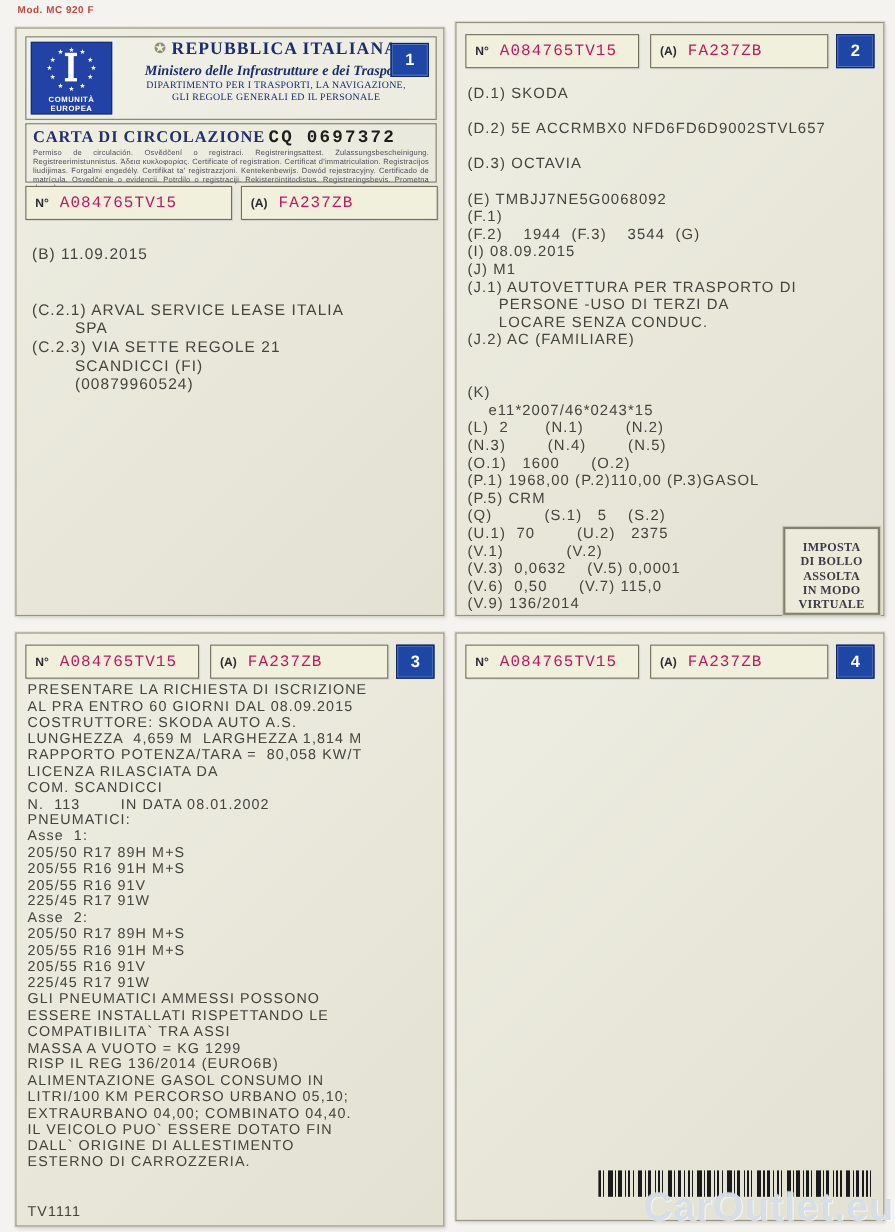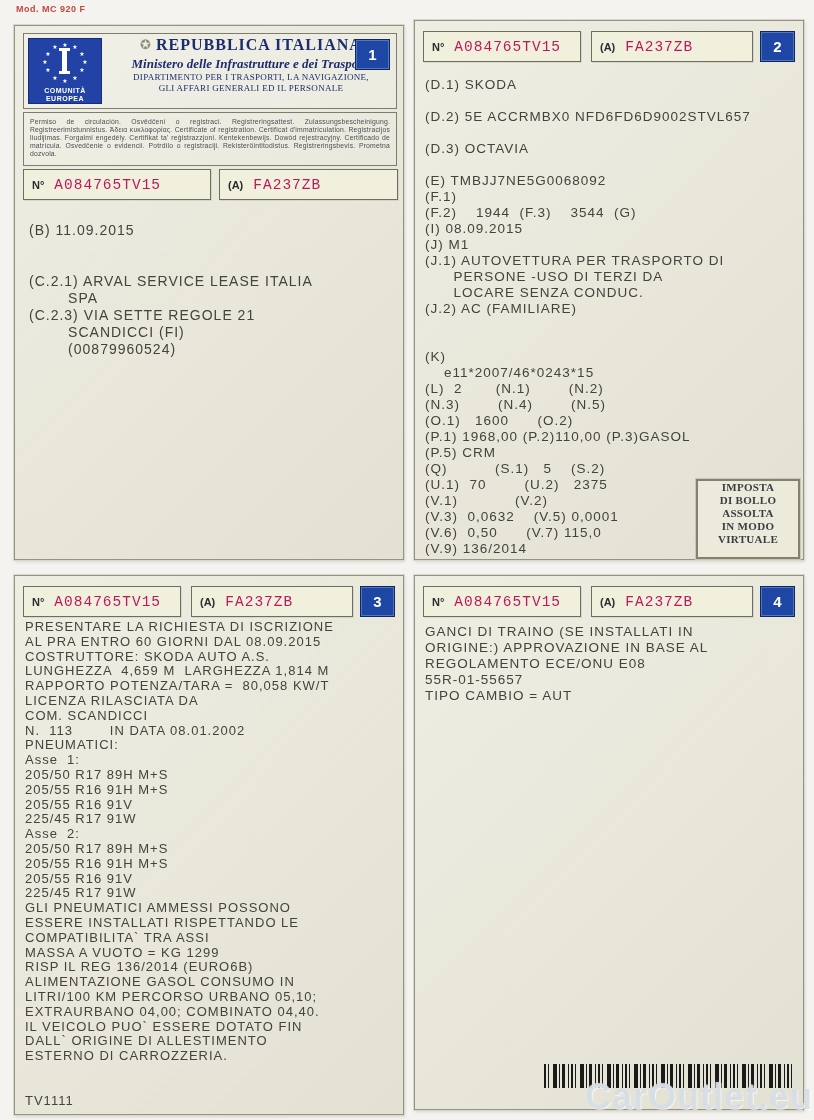--- a/index.html
+++ b/index.html
@@ -93,23 +93,23 @@
     position:absolute;margin:0;
     font-family:Liberation Sans, sans-serif;color:#44443e;
     white-space:pre;
   }
   .panel1 pre.body-text{left:14px;top:196px;font-size:14px;line-height:17px;letter-spacing:1px;}
   .panel2 pre.body-text{left:10px;top:56px;font-size:13.5px;line-height:16px;letter-spacing:1px;}
   .panel3 pre.body-text{left:10px;top:44px;font-size:13px;line-height:14.8px;letter-spacing:1px;}
   .panel4 pre.body-text{left:10px;top:48px;font-size:13.5px;line-height:16px;letter-spacing:1px;}
 
   .stamp-box{
-    position:absolute;right:3px;top:458px;width:104px;height:80px;
+    position:absolute;right:3px;top:458px;width:88px;height:80px;
     border:2px solid #84826f;background:#eceadb;box-sizing:border-box;
-    display:flex;align-items:flex-start;justify-content:center;
+    display:flex;align-items:flex-end;justify-content:center;
     box-shadow:0 0 0 1px #c9c7b4;
   }
   .stamp-box pre{
     margin:0;font-family:"Liberation Serif",serif;font-size:11px;line-height:13px;
     color:#3c3c44;text-align:center;font-weight:bold;letter-spacing:.3px;white-space:pre;
   }
 
   .barcode{
     position:absolute;left:129px;top:488px;width:248px;height:24px;
     background:repeating-linear-gradient(90deg,
@@ -161,26 +161,30 @@
           <div>COMUNITÀ</div>
           <div>EUROPEA</div>
         </div>
       </div>
       <div class="hdr-center">
         <div class="republic-row">
           <span class="emblem">✪</span><span>REPUBBLICA ITALIANA</span>
         </div>
         <div class="ministry">Ministero delle Infrastrutture e dei Trasporti</div>
         <div class="dept">DIPARTIMENTO PER I TRASPORTI, LA NAVIGAZIONE,</div>
-        <div class="dept">GLI AFFARI GENERALI ED IL PERSONALE</div>
+        <div class="dept">GLI REGOLE GENERALI ED IL PERSONALE</div>
       </div>
       <div class="page-num">1</div>
     </div>
 
     <div class="carta-box">
+      <div class="carta-row">
+        <span class="carta-title">CARTA DI CIRCOLAZIONE</span>
+        <span class="carta-serial">CQ 0697372</span>
+      </div>
       <div class="translations">Permiso de circulación. Osvědčení o registraci. Registreringsattest. Zulassungsbescheinigung. Registreerimistunnistus. Άδεια κυκλοφορίας. Certificate of registration. Certificat d'immatriculation. Registracijos liudijimas. Forgalmi engedély. Certifikat ta' reġistrazzjoni. Kentekenbewijs. Dowód rejestracyjny. Certificado de matrícula. Osvedčenie o evidencii. Potrdilo o registraciji. Rekisteröintitodistus. Registreringsbevis. Prometna dozvola.</div>
     </div>
 
     <div class="fields-row">
       <div class="field field-n">
         <span class="f-label">N°</span>
         <span class="f-value">A084765TV15</span>
       </div>
       <div class="field field-a">
         <span class="f-label">(A)</span>
@@ -301,23 +305,18 @@
       <div class="field field-n2">
         <span class="f-label">N°</span>
         <span class="f-value">A084765TV15</span>
       </div>
       <div class="field field-a2">
         <span class="f-label">(A)</span>
         <span class="f-value">FA237ZB</span>
       </div>
     </div>
     <div class="page-num">4</div>
-    <pre class="body-text">GANCI DI TRAINO (SE INSTALLATI IN
-ORIGINE:) APPROVAZIONE IN BASE AL
-REGOLAMENTO ECE/ONU E08
-55R-01-55657
-TIPO CAMBIO = AUT</pre>
     <div class="barcode"></div>
   </section>
 
   <div class="watermark">CarOutlet.eu</div>
 
 </div>
 
 </body></html>

